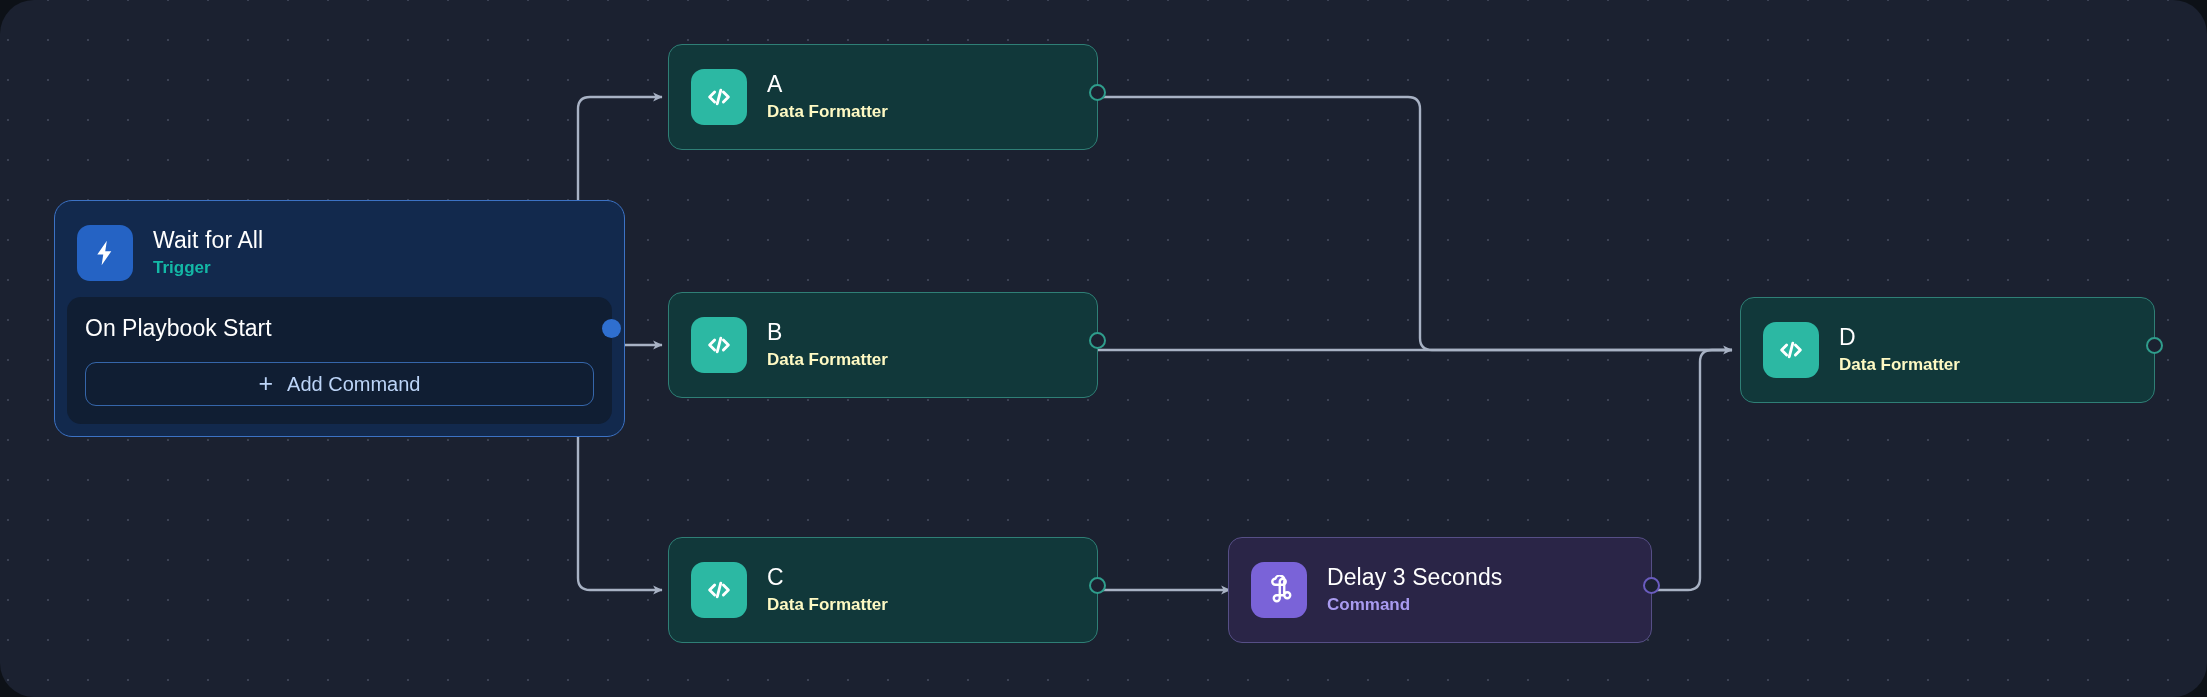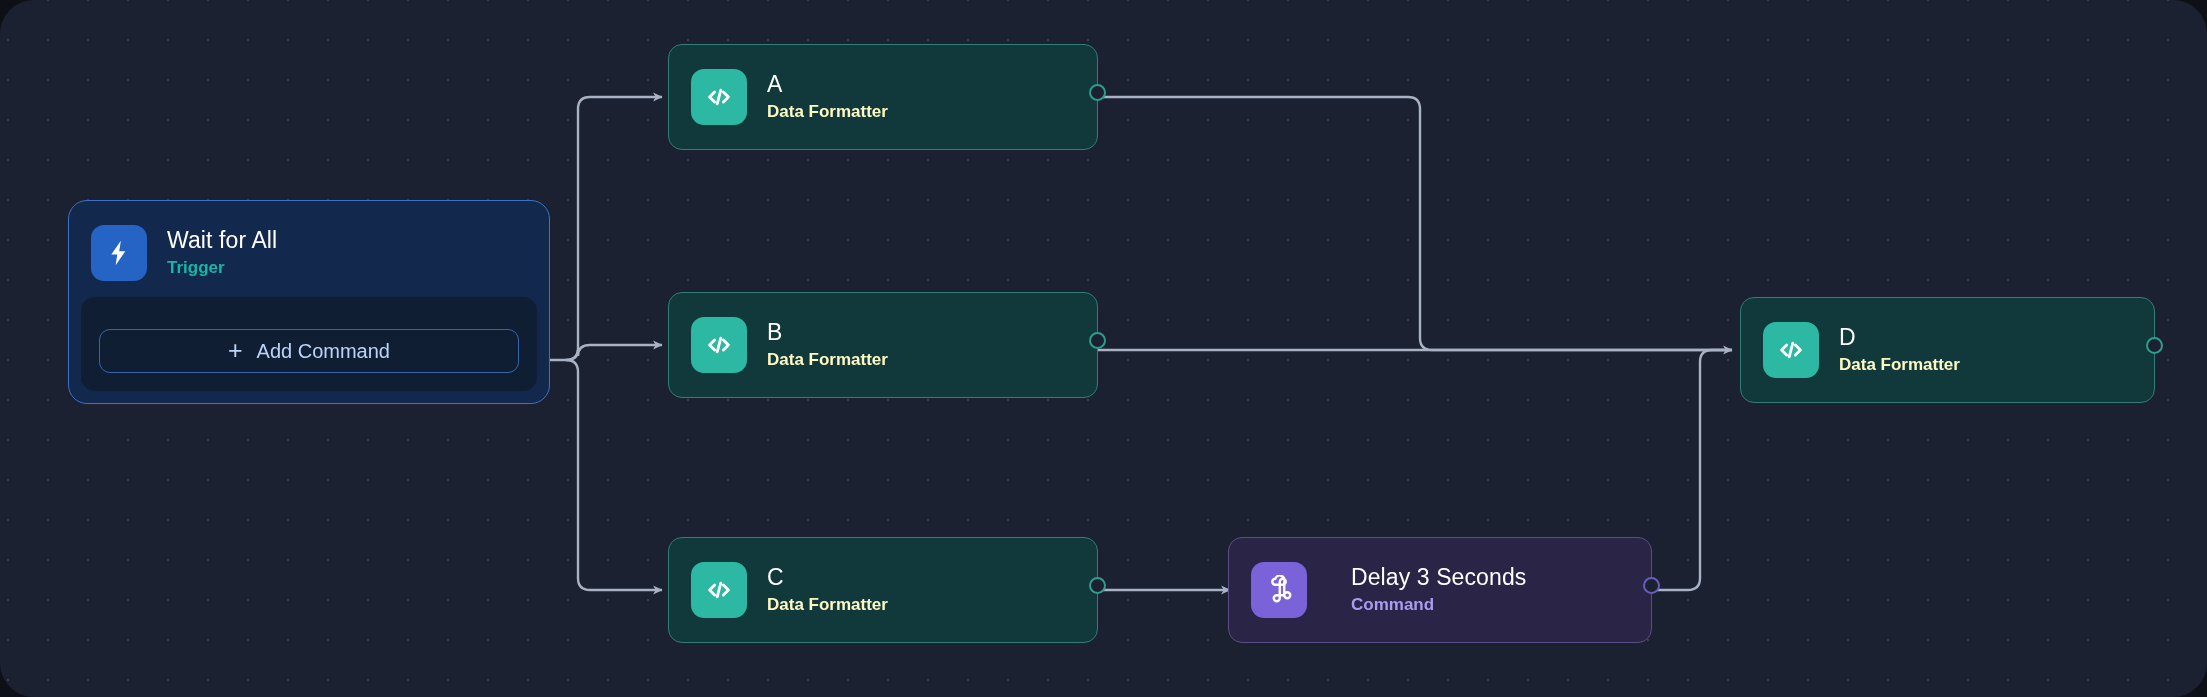--- a/index.html
+++ b/index.html
@@ -78,21 +78,20 @@
     padding: 0 22px;
   }
   .node.formatter .node-icon { background: #2cb8a3; }
   .node.formatter .node-sub { color: #fef9c3; }
 
   
   .node.command {
     background: #2a2547;
     border: 1.4px solid #564f86;
     padding: 0 22px;
-    gap: 24px;
   }
   .node.command .node-icon { background: #7a63d8; }
   .node.command .node-sub { color: #a99bf0; }
 
   
   #trigger-node {
     position: absolute;
     box-sizing: border-box;
     background: #122murky;
     background: #12294d;
@@ -195,35 +194,39 @@
       <path d="M1098,97 L1408,97 Q1420,97 1420,109 L1420,338 Q1420,350 1432,350 L1732,350"></path>
 
       <path d="M1098,350 L1732,350" marker-end="url(#arrow)"></path>
 
       <path d="M1098,590 L1230,590" marker-end="url(#arrow)"></path>
 
       <path d="M1652,590 L1688,590 Q1700,590 1700,578 L1700,362 Q1700,350 1712,350 L1732,350"></path>
     </g>
   </svg>
 
-  <div id="trigger-node" style="left:68px; top:200px; width:482px;border-radius:19px;">
+  <div id="trigger-node" style="left:54px; top:200px; width:571px;">
 
     <div id="trigger-head">
       <div class="node-icon">
         <svg width="28" height="28" viewBox="0 0 24 24" fill="#ffffff">
           <path d="M13.6 1.5 L5.4 13.2 h5.1 l-1.4 9.3 8.3 -12 h-5.2 z"></path>
         </svg>
       </div>
       <div class="node-text">
         <div class="node-title">Wait for All</div>
         <div class="node-sub">Trigger</div>
       </div>
     </div>
 
     <div id="trigger-body">
+      <div id="trigger-row">
+        <span id="trigger-row-label">On Playbook Start</span>
+        <span id="trigger-out-dot"></span>
+      </div>
       <div id="add-trigger-btn">
         <span class="plus">+</span>
         <span>Add Command</span>
       </div>
     </div>
   </div>
 
   <div class="node formatter" style="left:668px; top:44px; width:430px; height:106px;">
     <div class="node-icon">
       <svg width="30" height="30" viewBox="0 0 24 24" fill="none" stroke="#ffffff" stroke-width="2.3" stroke-linecap="round" stroke-linejoin="round">

